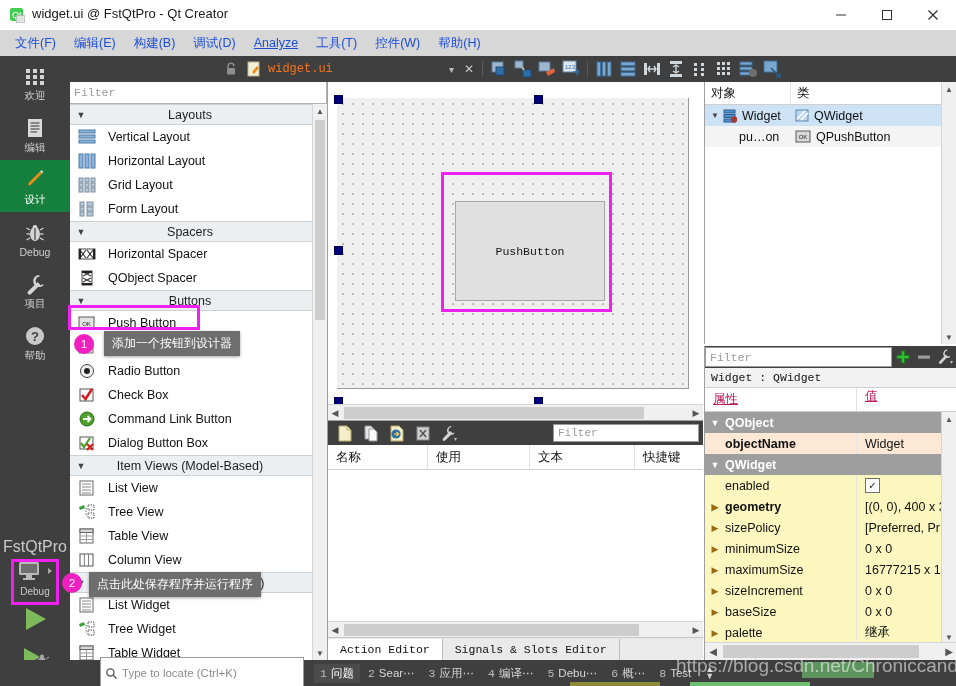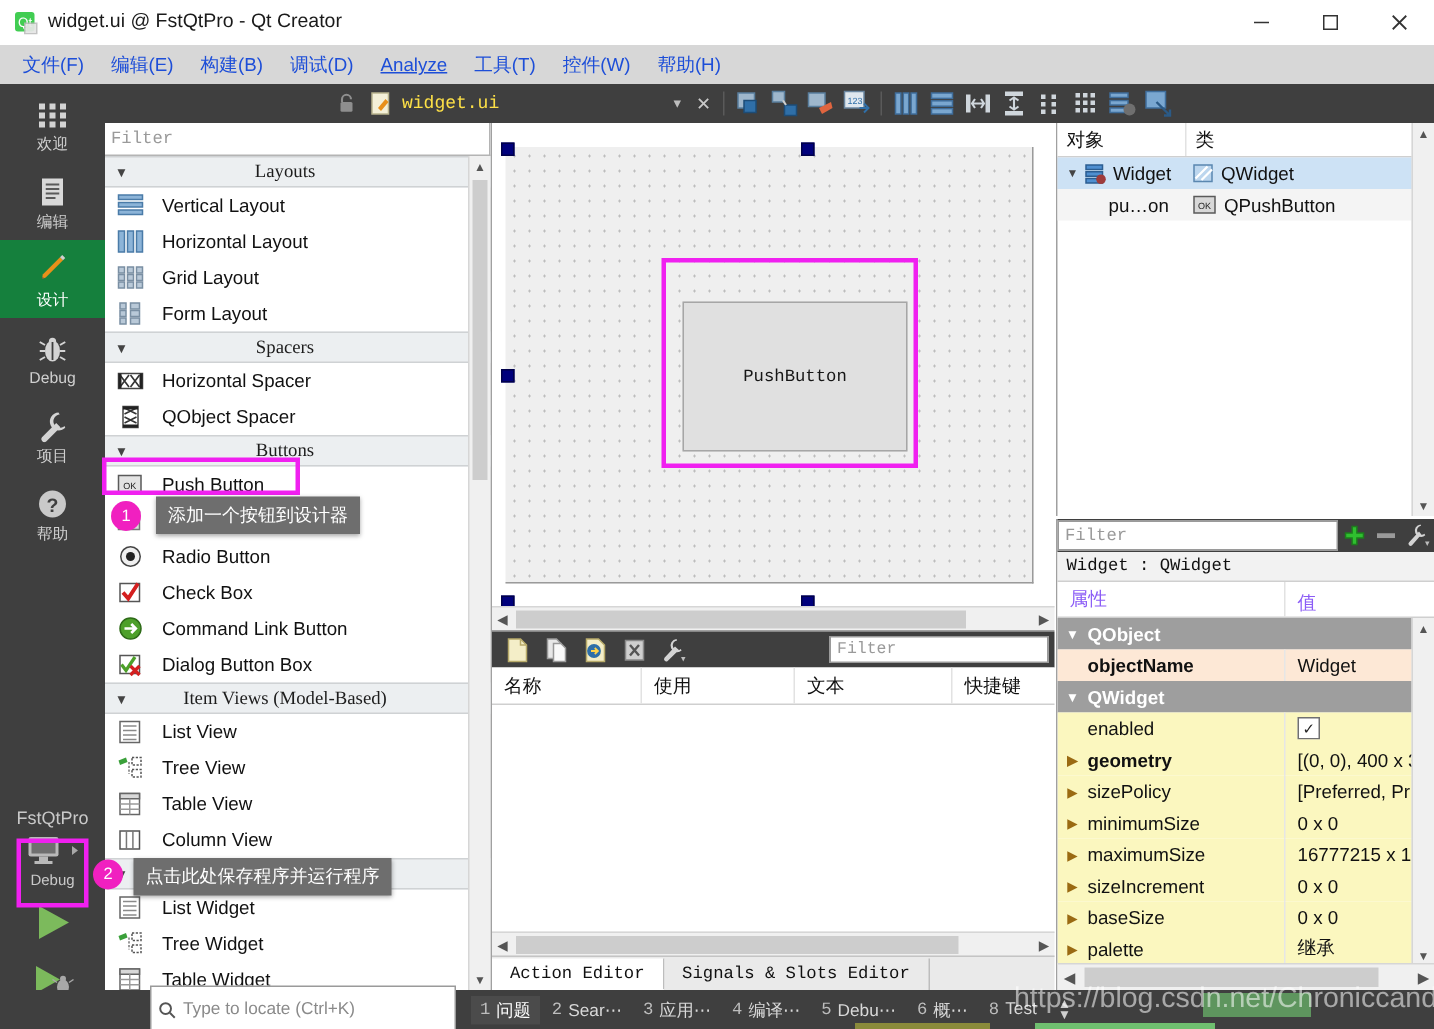--- a/index.html
+++ b/index.html
@@ -25,44 +25,44 @@
 
   
   .modebar{position:absolute;left:0;top:56px;width:70px;height:630px;background:#3f3f3f;}
   .mode{width:70px;height:52px;display:flex;flex-direction:column;align-items:center;justify-content:center;cursor:default;color:#d4d4d4;}
   .mode.active{background:#15803d;}
   .mode .glyph{height:26px;display:flex;align-items:flex-end;justify-content:center;}
   .mode .mlabel{font-size:10.5px;margin-top:2px;color:#cfcfcf;font-family:"Liberation Sans",sans-serif;}
   .mode.active .mlabel{color:#ffffff;}
 
   .runzone{position:absolute;left:0;top:478px;width:70px;}
-  .kitlabel{text-align:center;font-size:12px;color:#c9c9c9;padding-top:4px;font-family:"Liberation Sans",sans-serif;}
+  .kitlabel{text-align:center;font-size:16px;color:#c9c9c9;padding-top:4px;font-family:"Liberation Sans",sans-serif;}
   .kitrow{display:flex;align-items:center;justify-content:center;height:30px;}
   .kitname{text-align:center;font-size:10px;color:#c9c9c9;font-family:"Liberation Sans",sans-serif;}
   .runbtn{height:44px;display:flex;align-items:center;justify-content:center;position:relative;}
 
   
   .editbar{position:absolute;left:70px;top:56px;width:886px;height:26px;background:#3f3f3f;display:flex;align-items:center;}
   .eb-lock{width:22px;display:flex;align-items:center;justify-content:center;}
   .eb-file{display:flex;align-items:center;gap:6px;padding-left:4px;}
-  .eb-fname{color:#fde047;font-family:"Liberation Mono",monospace;font-size:12px;}
+  .eb-fname{color:#f97316;font-family:"Liberation Mono",monospace;font-size:12px;}
   .eb-caret{color:#bdbdbd;font-size:10px;margin-left:auto;padding-right:6px;}
   .eb-combo{display:flex;align-items:center;width:218px;}
   .eb-x{width:18px;text-align:center;color:#c9c9c9;font-size:12px;}
   .vsep{width:1px;height:16px;background:#5a5a5a;margin:0 4px;}
   .tbi{width:20px;height:20px;margin:0 2px;position:relative;}
 
   
   .wbox{position:absolute;left:70px;top:82px;width:258px;height:578px;background:#ffffff;border-right:1px solid #a0a0a0;box-sizing:border-box;}
   .wb-filter{height:22px;border:1px solid #b4b4b4;border-left:0;border-top:0;background:#fff;display:flex;align-items:center;padding-left:4px;box-sizing:border-box;}
   .wb-filter span{color:#9a9a9a;font-family:"Liberation Mono",monospace;font-size:11.5px;}
   .wb-list{position:relative;height:556px;overflow:hidden;}
   .wb-cat{height:21px;background:#eceff1;border-top:1px solid #cfd2d4;border-bottom:1px solid #cfd2d4;display:flex;align-items:center;font-size:12.5px;color:#1d1d1d;box-sizing:border-box;}
   .wb-cat .chev{width:22px;text-align:center;color:#444;font-size:9px;}
-  .wb-cat .ctext{flex:1;text-align:center;padding-right:39px;font-family:Liberation Serif, serif;}
+  .wb-cat .ctext{flex:1;text-align:center;padding-right:39px;}
   .wb-item{height:24px;display:flex;align-items:center;padding-left:8px;font-size:12.5px;color:#111;cursor:default;box-sizing:border-box;}
   .wb-item .ico{width:24px;height:18px;display:flex;align-items:center;justify-content:flex-start;margin-right:6px;}
   .wb-scroll{position:absolute;right:0;top:0;width:14px;height:556px;background:#f0f0f0;border-left:1px solid #d6d6d6;}
   .wb-scroll .up,.wb-scroll .dn{height:14px;display:flex;align-items:center;justify-content:center;color:#555;font-size:8px;}
   .wb-scroll .thumb{position:absolute;left:2px;top:16px;width:10px;height:200px;background:#cdcdcd;}
 
   .hl-box{position:absolute;border:3px solid #f020f0;box-sizing:border-box;pointer-events:none;}
   .tooltip{position:absolute;background:#6e6e6e;color:#fff;font-size:12px;padding:4px 8px;white-space:nowrap;box-shadow:0 1px 3px rgba(0,0,0,.35);}
   .badge{position:absolute;width:20px;height:20px;border-radius:50%;background:#f020c0;color:#fff;font-size:11px;display:flex;align-items:center;justify-content:center;font-family:"Liberation Sans",sans-serif;}
 
@@ -107,21 +107,21 @@
   .ot-row .c1{width:86px;display:flex;align-items:center;gap:4px;box-sizing:border-box;}
   .ot-row .c2{flex:1;display:flex;align-items:center;gap:5px;padding-left:4px;}
   .ot-scroll{position:absolute;right:0;top:0;width:14px;height:262px;background:#f0f0f0;border-left:1px solid #d6d6d6;}
   .ot-scroll .up,.ot-scroll .dn{height:14px;display:flex;align-items:center;justify-content:center;color:#555;font-size:8px;}
 
   .propdock{position:absolute;left:704px;top:346px;width:252px;height:314px;background:#fff;border-left:1px solid #a0a0a0;box-sizing:border-box;}
   .pd-tools{height:22px;background:#3f3f3f;display:flex;align-items:center;}
   .pd-filter{width:188px;height:20px;background:#fff;border:1px solid #9a9a9a;display:flex;align-items:center;padding-left:4px;box-sizing:border-box;}
   .pd-filter span{color:#9a9a9a;font-family:"Liberation Mono",monospace;font-size:11.5px;}
   .pd-obj{height:19px;background:#f2f2f2;border-bottom:1px solid #cfcfcf;display:flex;align-items:center;padding-left:6px;font-family:"Liberation Mono",monospace;font-size:11.5px;color:#111;}
-  .pd-head{height:23px;background:#fff;border-bottom:1px solid #cfcfcf;display:flex;align-items:flex-end;font-size:12.5px;color:#8b5cf6;}
+  .pd-head{height:23px;background:#fff;border-bottom:1px solid #cfcfcf;display:flex;align-items:flex-start;font-size:12.5px;color:#be185d;text-decoration:underline;}
   .pd-head .c1{width:152px;padding-left:8px;border-right:1px solid #e2e2e2;height:23px;display:flex;align-items:center;box-sizing:border-box;}
   .pd-head .c2{flex:1;padding-left:8px;}
   .pd-rows{height:232px;overflow:hidden;position:relative;}
   .pd-row{height:21px;display:flex;align-items:center;font-size:12.5px;color:#111;box-sizing:border-box;}
   .pd-row .c1{width:152px;display:flex;align-items:center;box-sizing:border-box;border-right:1px solid #e6e6e6;height:21px;}
   .pd-row .c2{flex:1;padding-left:8px;overflow:hidden;white-space:nowrap;}
   .pd-row .exp{width:20px;text-align:center;font-size:9px;color:#9a6a12;}
   .pd-row.group{background:#9e9e9e;color:#fff;font-weight:bold;}
   .pd-row.group .c1{border-right:0;}
   .pd-row.group .exp{color:#fff;}

